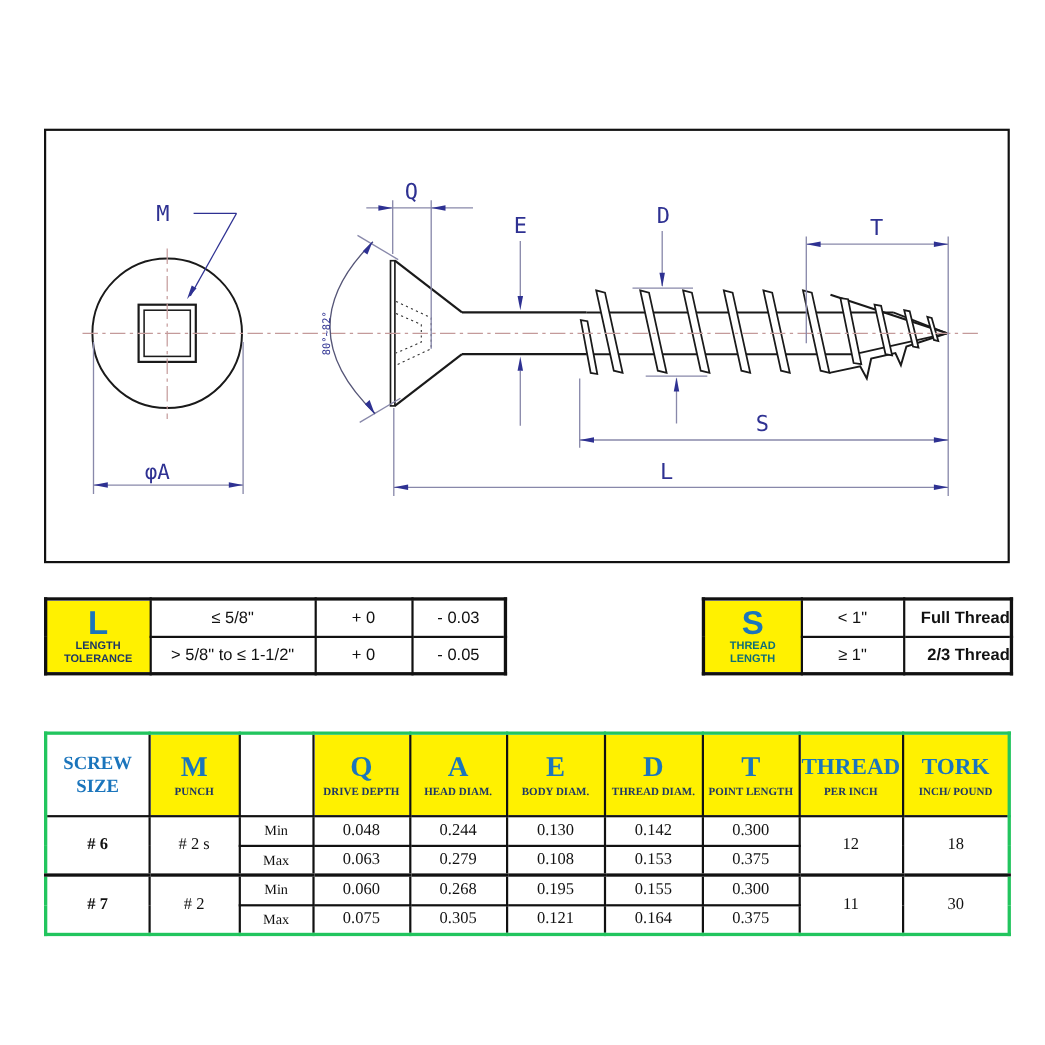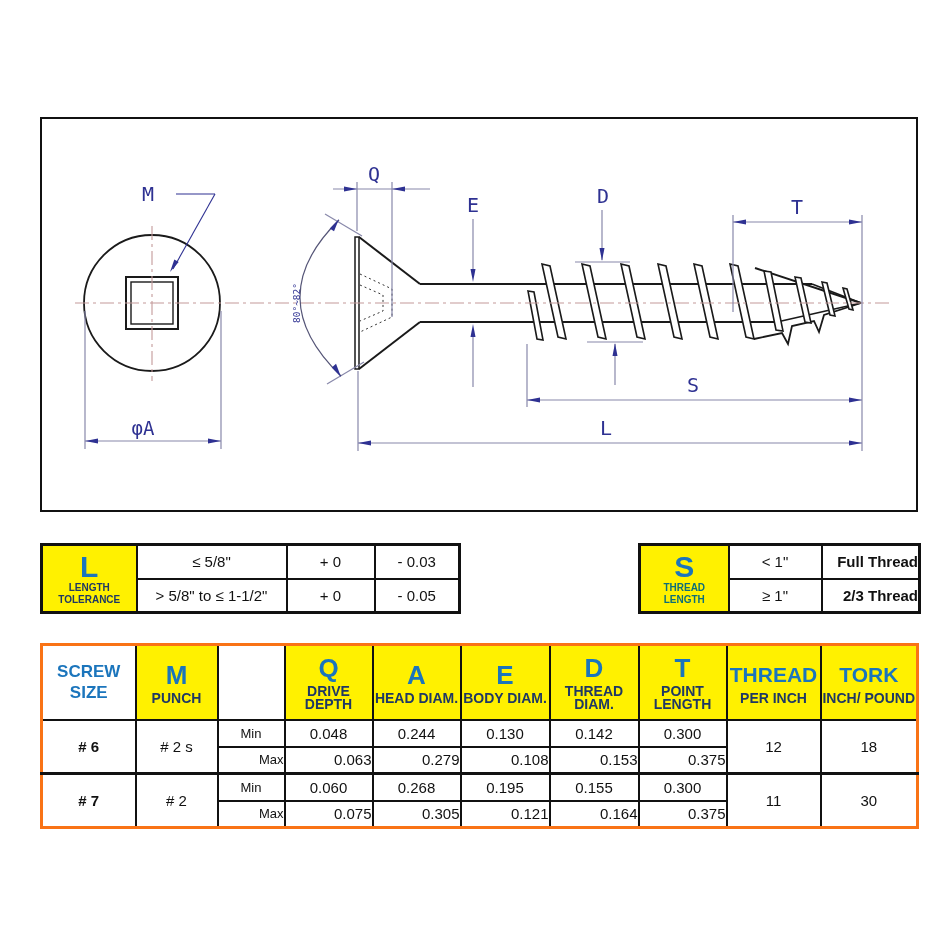--- a/index.html
+++ b/index.html
@@ -25,31 +25,31 @@
   .tol-table{position:absolute;}
   .tol-table td{border:2px solid #111;font-size:15px;}
   .tol-table{border:3px solid #111;}
   .key-cell{background:#FFF100;}
   .key-letter{font-size:30px;font-weight:bold;color:#1B75BC;line-height:30px;font-family:"Liberation Sans",sans-serif;}
   .key-sub{font-size:10px;font-weight:bold;line-height:12px;}
   .key-sub.navy{color:#1F3864;}
   .key-sub.teal{color:#0E6E78;}
   .bold-val{font-weight:bold;text-align:right;}
   
-  .main-table{position:absolute;left:40px;top:643px;border:3px solid #f97316;}
+  .main-table{position:absolute;left:40px;top:665px;border:3px solid #22c55e;font-family:Liberation Serif, serif;}
   .main-table td,.main-table th{border:2px solid #111;}
   .main-table .hdr{height:75px;background:#FFF100;}
   .main-table .hdr.white{background:#fff;}
   .hdr-letter{font-size:26px;font-weight:bold;color:#1B75BC;line-height:30px;}
   .hdr-letter.small{font-size:21px;}
-  .hdr-sub{font-size:14px;font-weight:bold;color:#1F3864;line-height:13px;margin-top:2px;}
+  .hdr-sub{font-size:10px;font-weight:bold;color:#1F3864;line-height:13px;margin-top:2px;}
   .screw-size{font-size:17px;font-weight:bold;color:#1B75BC;line-height:21px;}
   .main-table .data-row td{font-size:15px;height:27px;}
   .main-table td.minmax{font-size:13px;}
-  .main-table td.thin-top{border-top:1px solid #111;text-align:right;}
+  .main-table td.thin-top{border-top:1px solid #111;}
   .main-table td.group-sep{border-top:3px solid #111;}
   .size-cell{font-weight:bold;}
 </style>
 </head>
 <body>
 
 <div class="drawing-panel">
   <svg width="874" height="366" viewBox="0 0 874 366">
 
     <g stroke="#1a1a1a" stroke-width="1.8" fill="#ffffff">

